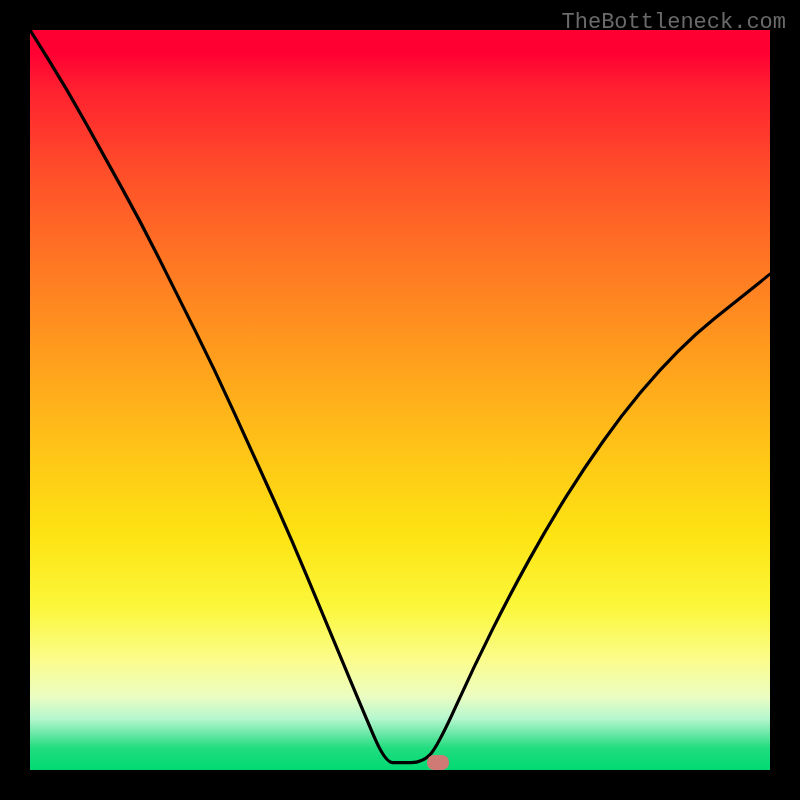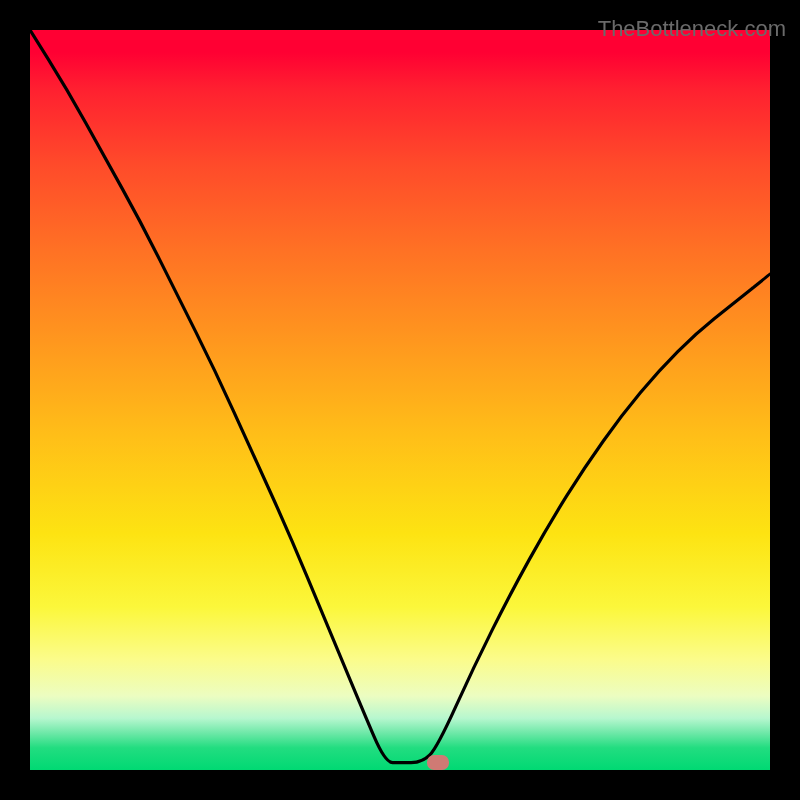--- a/index.html
+++ b/index.html
@@ -5,26 +5,27 @@
   * { margin: 0; padding: 0; box-sizing: border-box; }
   body { width: 800px; height: 800px; position: relative; background: #000; font-family: Arial, sans-serif; }
   .outer {
     width: 800px;
     height: 800px;
     background: #000;
     position: relative;
   }
   .watermark {
     position: absolute;
-    top: 16px;
+    top: 10px;
     right: 14px;
     color: #6a6a6a;
     font-size: 22px;
     font-weight: 500;
     z-index: 10;
+    font-family: Liberation Mono, monospace;
   }
   .plot {
     position: absolute;
     left: 30px;
     top: 30px;
     width: 740px;
     height: 740px;
     overflow: hidden;
   }
   .gradient {

